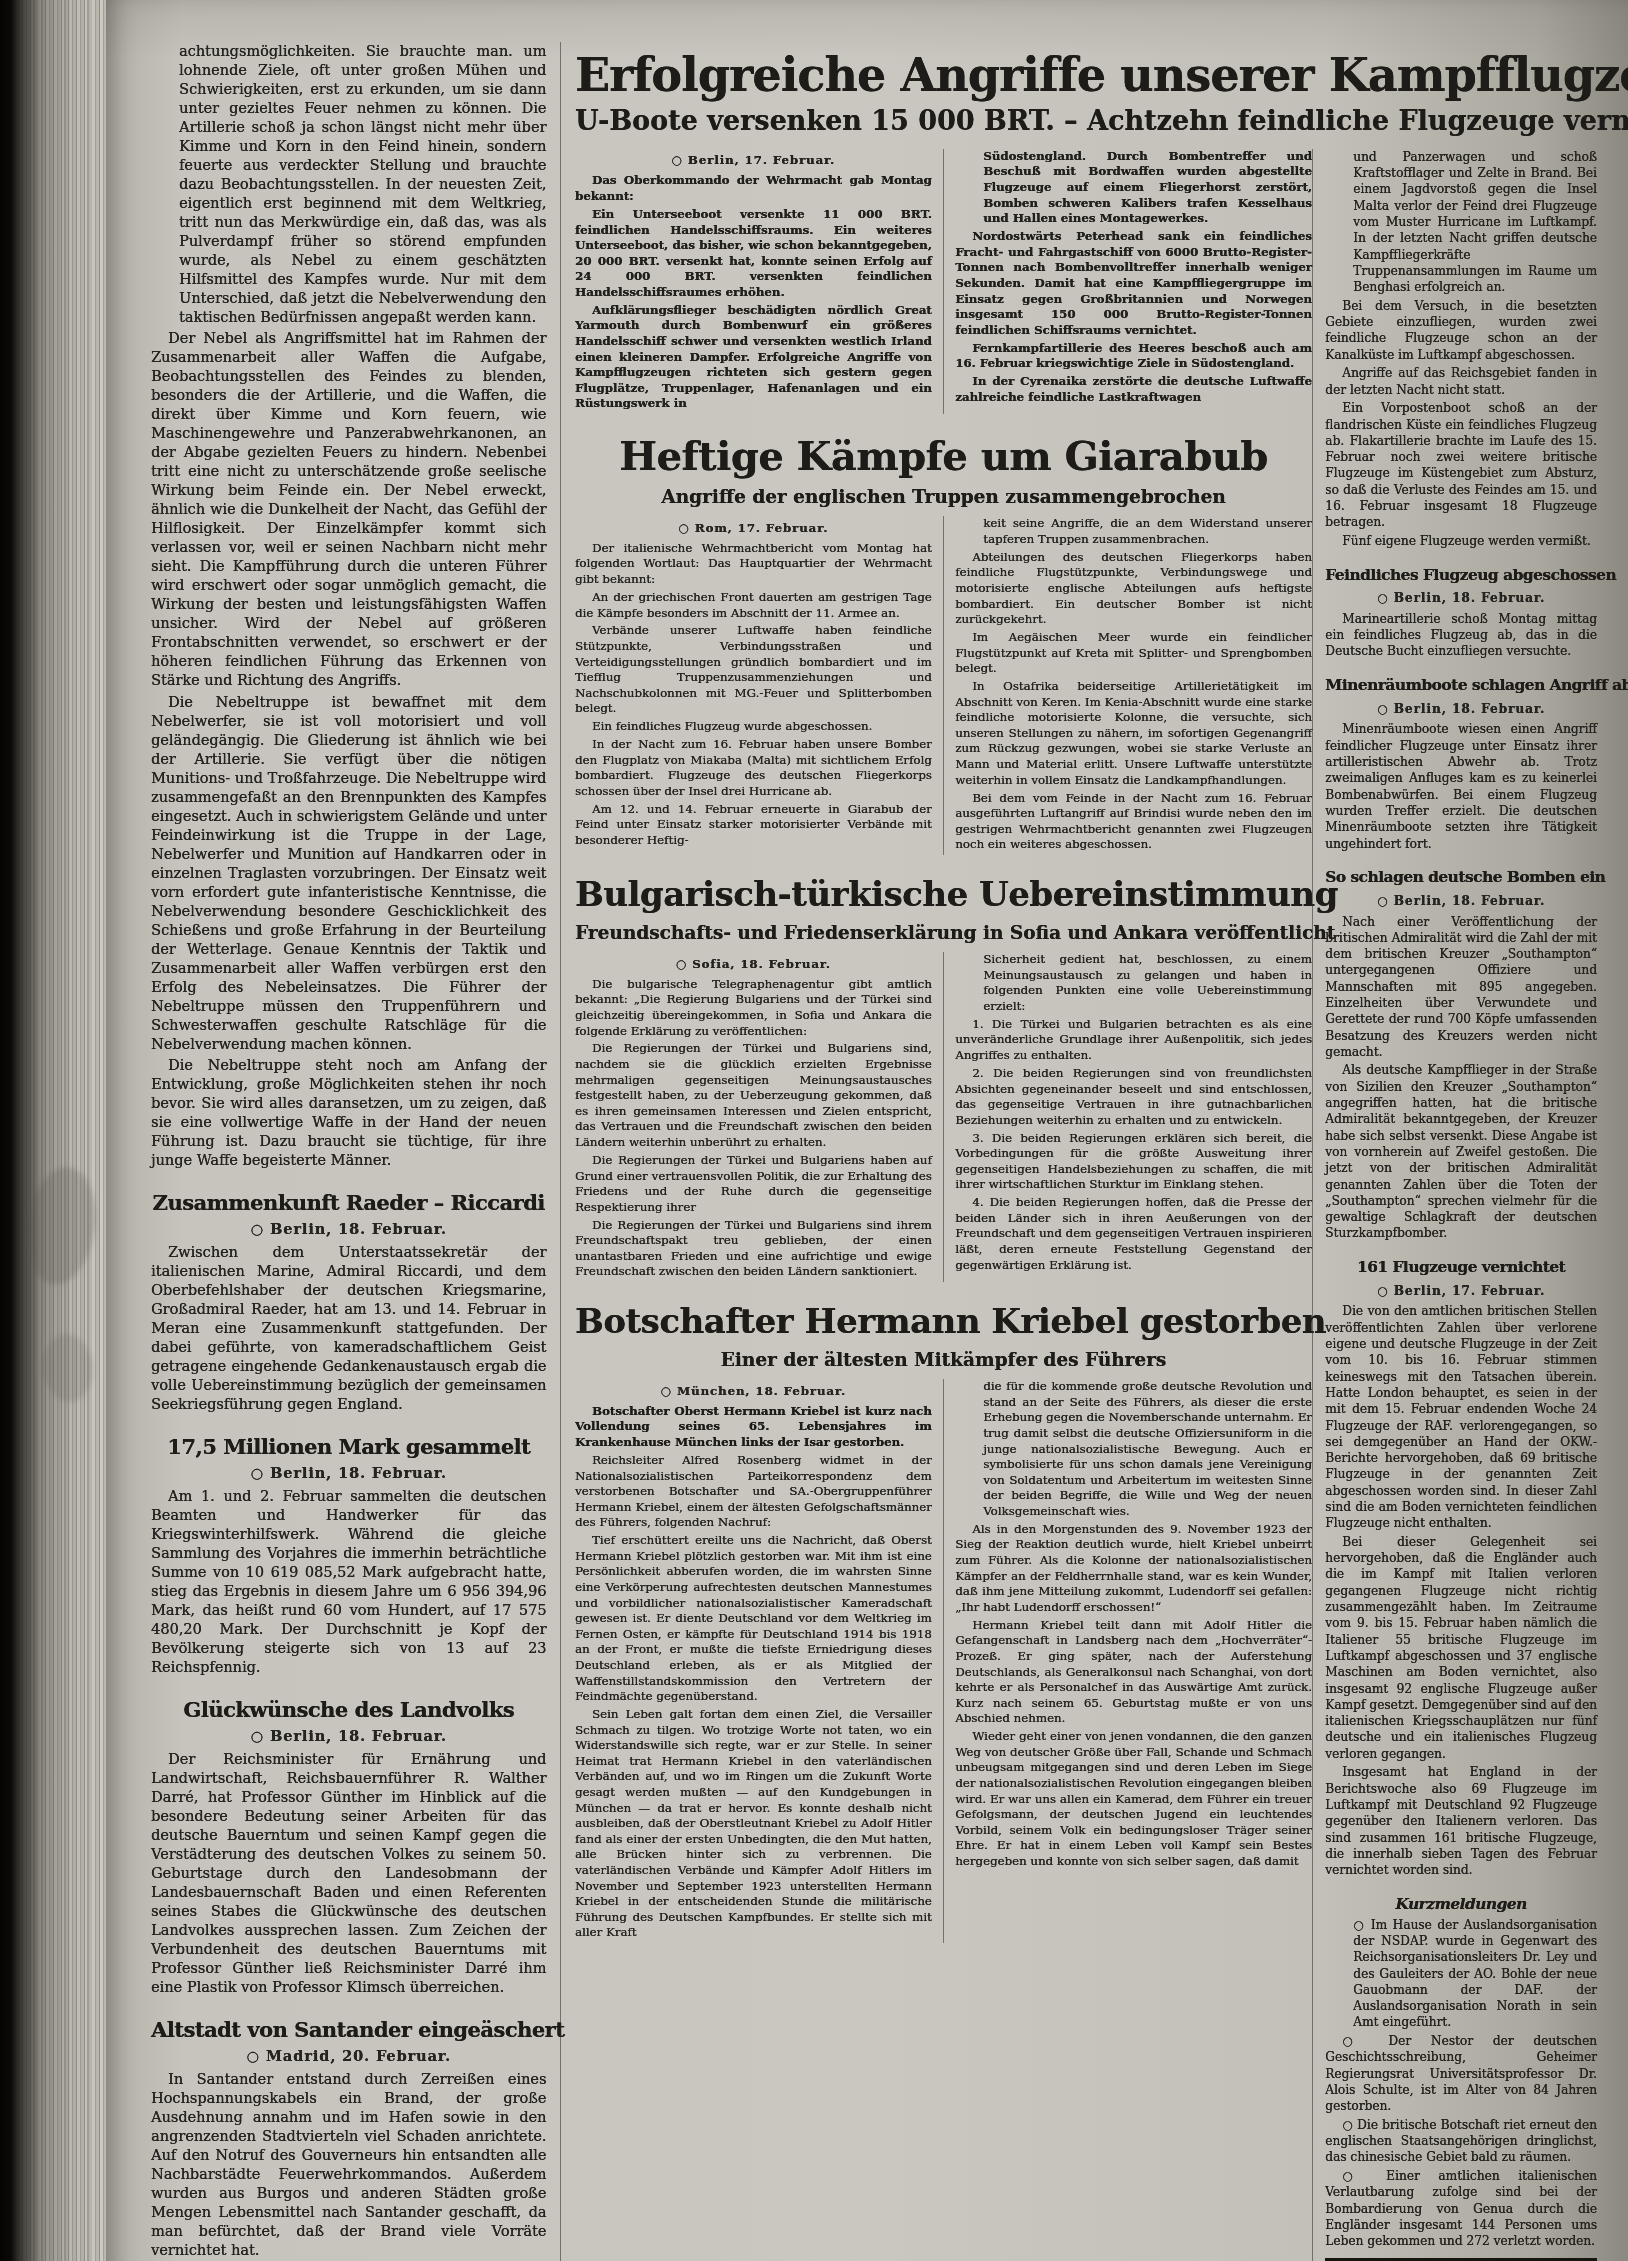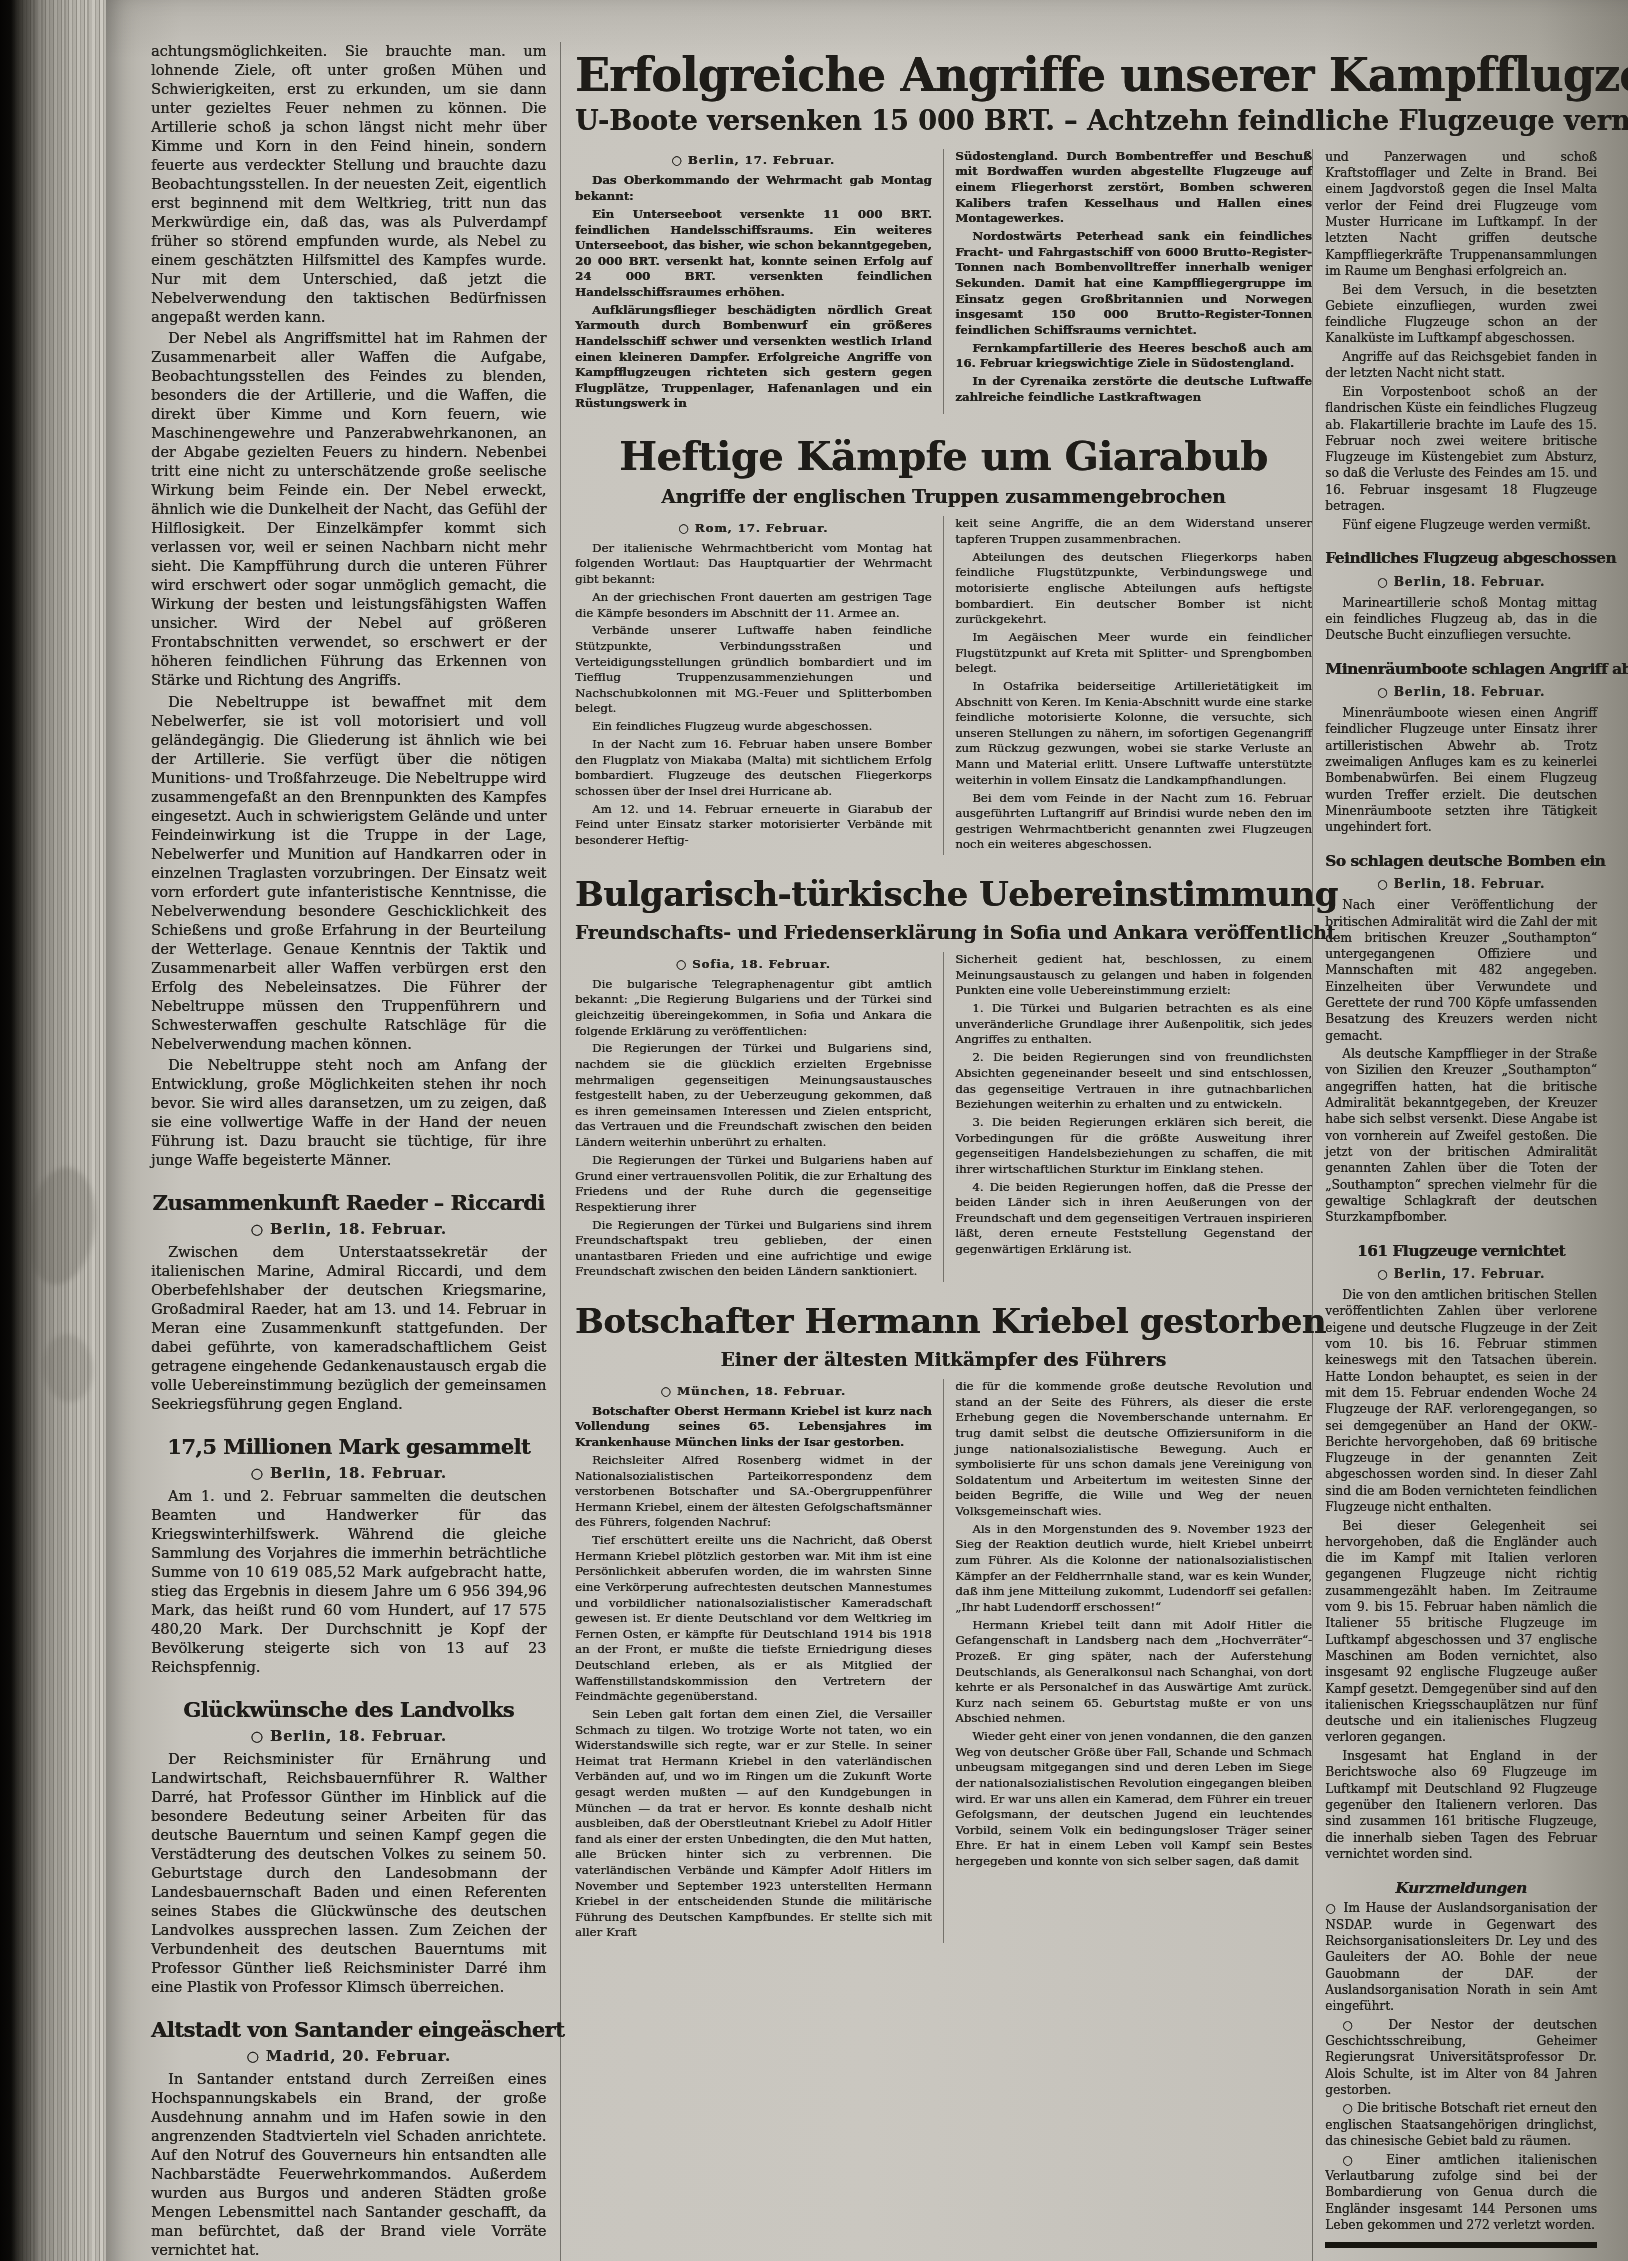--- a/index.html
+++ b/index.html
@@ -22,21 +22,21 @@
   .s1{left:27px;top:1167px;width:68px;height:118px;transform:rotate(8deg);}
   .s2{left:43px;top:1334px;width:50px;height:68px;transform:rotate(-6deg);opacity:.18;}
 
   .content{display:flex;align-items:stretch;padding:42px 32px 0 45px;height:100%;box-sizing:border-box;}
   .vrule{width:1.4px;background:rgba(46,43,38,.55);align-self:stretch;}
   .vrule.inner{margin:0 11px;}
 
   
   p{margin:0 0 2.3px;text-align:justify;text-indent:17px;
     text-shadow:0.2px 0 0 currentColor;}
-  .cont-first > p:first-child{text-indent:0;}
+  .cont-first > p:first-child{text-indent:0;margin-left:28px;}
   .dateline{text-align:center;text-indent:0;font-weight:bold;letter-spacing:0.9px;margin:4.5px 0 4.5px;}
   h1,h2,h3{font-weight:bold;color:#1e1c18;margin:0;text-shadow:0.2px 0 0 currentColor;}
 
   
   .col-left{width:409px;padding-right:13.6px;box-sizing:border-box;font-size:14.5px;line-height:19px;}
   .col-left h3{font-size:21px;line-height:25px;text-align:center;white-space:nowrap;
                letter-spacing:-0.5px;margin:20px 0 3.6px;}
   
   .main-area{flex:1;padding-left:13.6px;display:flex;flex-direction:column;min-width:0;}
   .main-headline{font-size:46px;line-height:53px;text-align:center;white-space:nowrap;
@@ -241,21 +241,21 @@
               <p class="dateline">○ Berlin, 18. Februar.</p>
               <div>
                   <p>Minenräumboote wiesen einen Angriff feindlicher Flugzeuge unter Einsatz ihrer artilleristischen Abwehr ab. Trotz zweimaligen Anfluges kam es zu keinerlei Bombenabwürfen. Bei einem Flugzeug wurden Treffer erzielt. Die deutschen Minenräumboote setzten ihre Tätigkeit ungehindert fort.</p>
                 </div>
             </section>
 
             <section>
               <h3>So schlagen deutsche Bomben ein</h3>
               <p class="dateline">○ Berlin, 18. Februar.</p>
               <div>
-                  <p>Nach einer Veröffentlichung der britischen Admiralität wird die Zahl der mit dem britischen Kreuzer „Southampton“ untergegangenen Offiziere und Mannschaften mit 482 angegeben. Einzelheiten über Verwundete und Gerettete der rund 700 Köpfe umfassenden Besatzung des Kreuzers werden nicht gemacht.</p>
+                  <p>Nach einer Veröffentlichung der britischen Admiralität wird die Zahl der mit dem britischen Kreuzer „Southampton“ untergegangenen Offiziere und Mannschaften mit 895 angegeben. Einzelheiten über Verwundete und Gerettete der rund 700 Köpfe umfassenden Besatzung des Kreuzers werden nicht gemacht.</p>
                   <p>Als deutsche Kampfflieger in der Straße von Sizilien den Kreuzer „Southampton“ angegriffen hatten, hat die britische Admiralität bekanntgegeben, der Kreuzer habe sich selbst versenkt. Diese Angabe ist von vornherein auf Zweifel gestoßen. Die jetzt von der britischen Admiralität genannten Zahlen über die Toten der „Southampton“ sprechen vielmehr für die gewaltige Schlagkraft der deutschen Sturzkampfbomber.</p>
                 </div>
             </section>
 
             <section>
               <h3>161 Flugzeuge vernichtet</h3>
               <p class="dateline">○ Berlin, 17. Februar.</p>
               <div>
                   <p>Die von den amtlichen britischen Stellen veröffentlichten Zahlen über verlorene eigene und deutsche Flugzeuge in der Zeit vom 10. bis 16. Februar stimmen keineswegs mit den Tatsachen überein. Hatte London behauptet, es seien in der mit dem 15. Februar endenden Woche 24 Flugzeuge der RAF. verlorengegangen, so sei demgegenüber an Hand der OKW.-Berichte hervorgehoben, daß 69 britische Flugzeuge in der genannten Zeit abgeschossen worden sind. In dieser Zahl sind die am Boden vernichteten feindlichen Flugzeuge nicht enthalten.</p>
                   <p>Bei dieser Gelegenheit sei hervorgehoben, daß die Engländer auch die im Kampf mit Italien verloren gegangenen Flugzeuge nicht richtig zusammengezählt haben. Im Zeitraume vom 9. bis 15. Februar haben nämlich die Italiener 55 britische Flugzeuge im Luftkampf abgeschossen und 37 englische Maschinen am Boden vernichtet, also insgesamt 92 englische Flugzeuge außer Kampf gesetzt. Demgegenüber sind auf den italienischen Kriegsschauplätzen nur fünf deutsche und ein italienisches Flugzeug verloren gegangen.</p>

